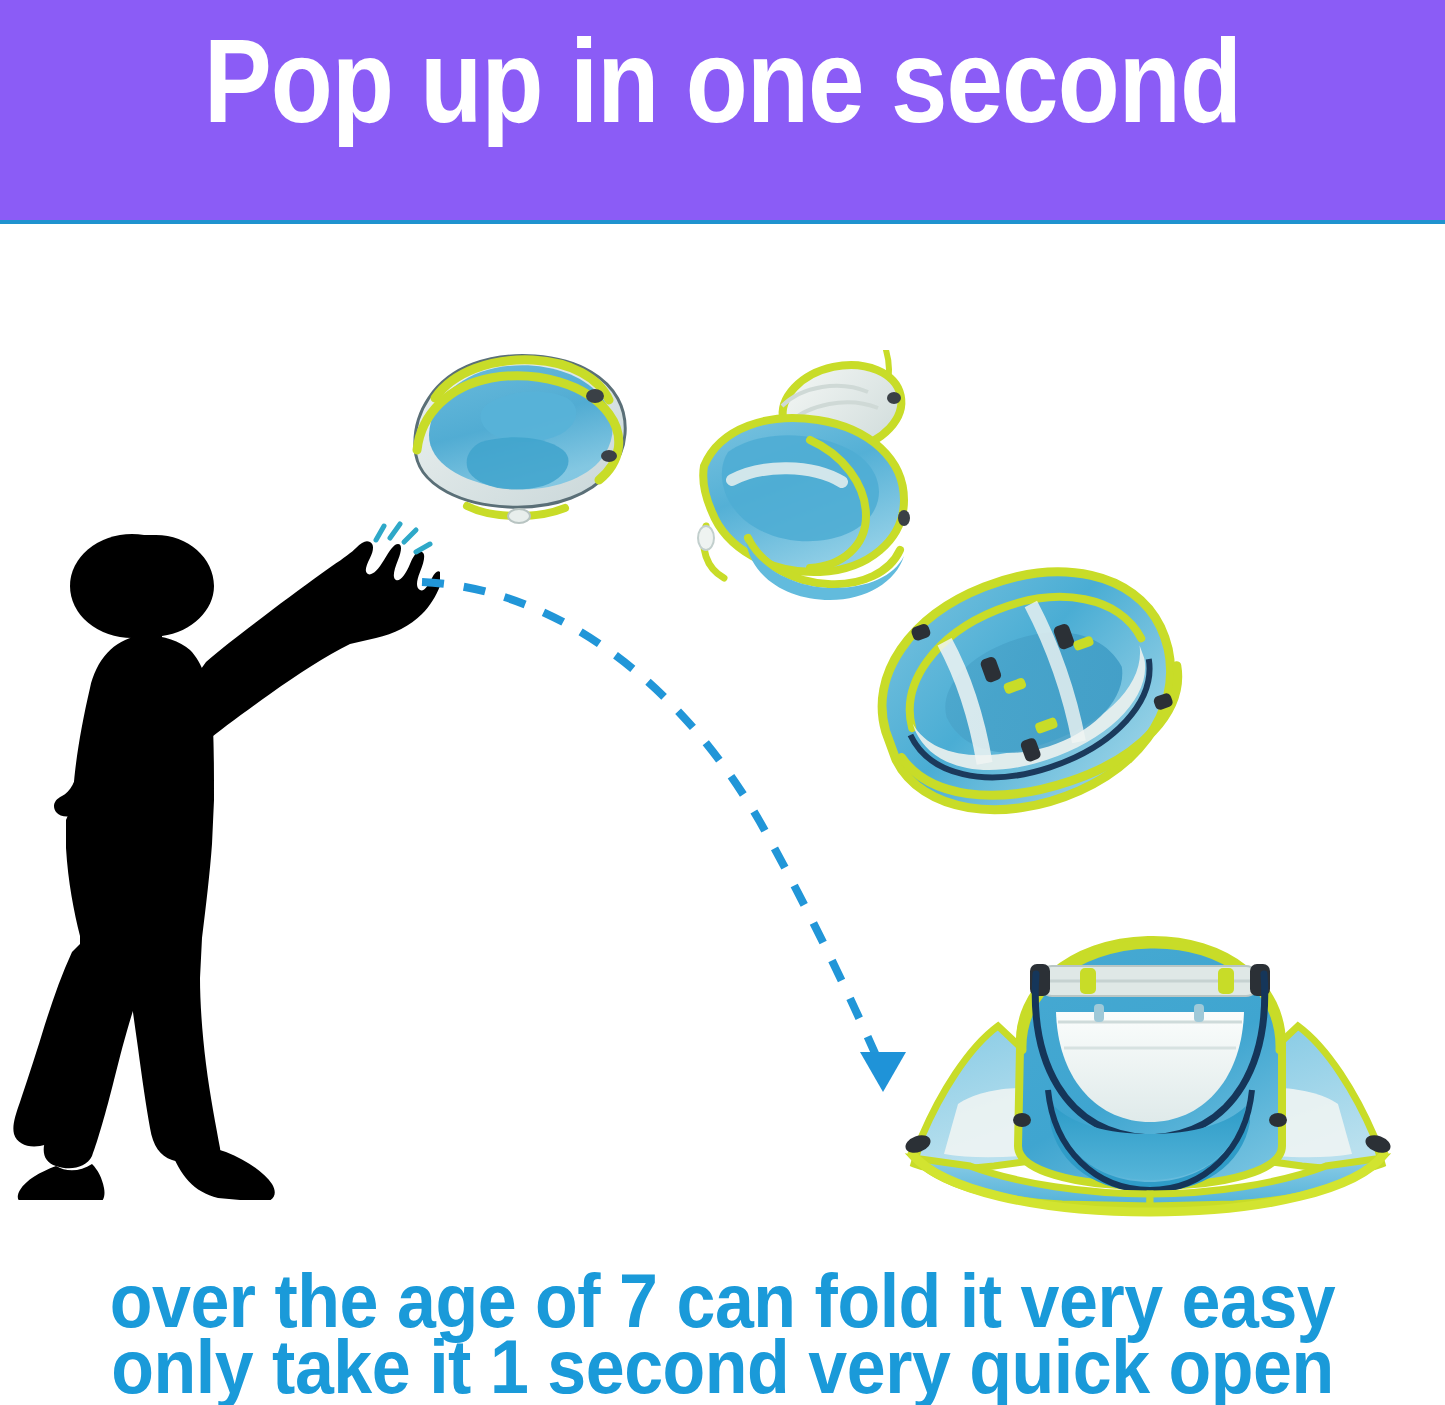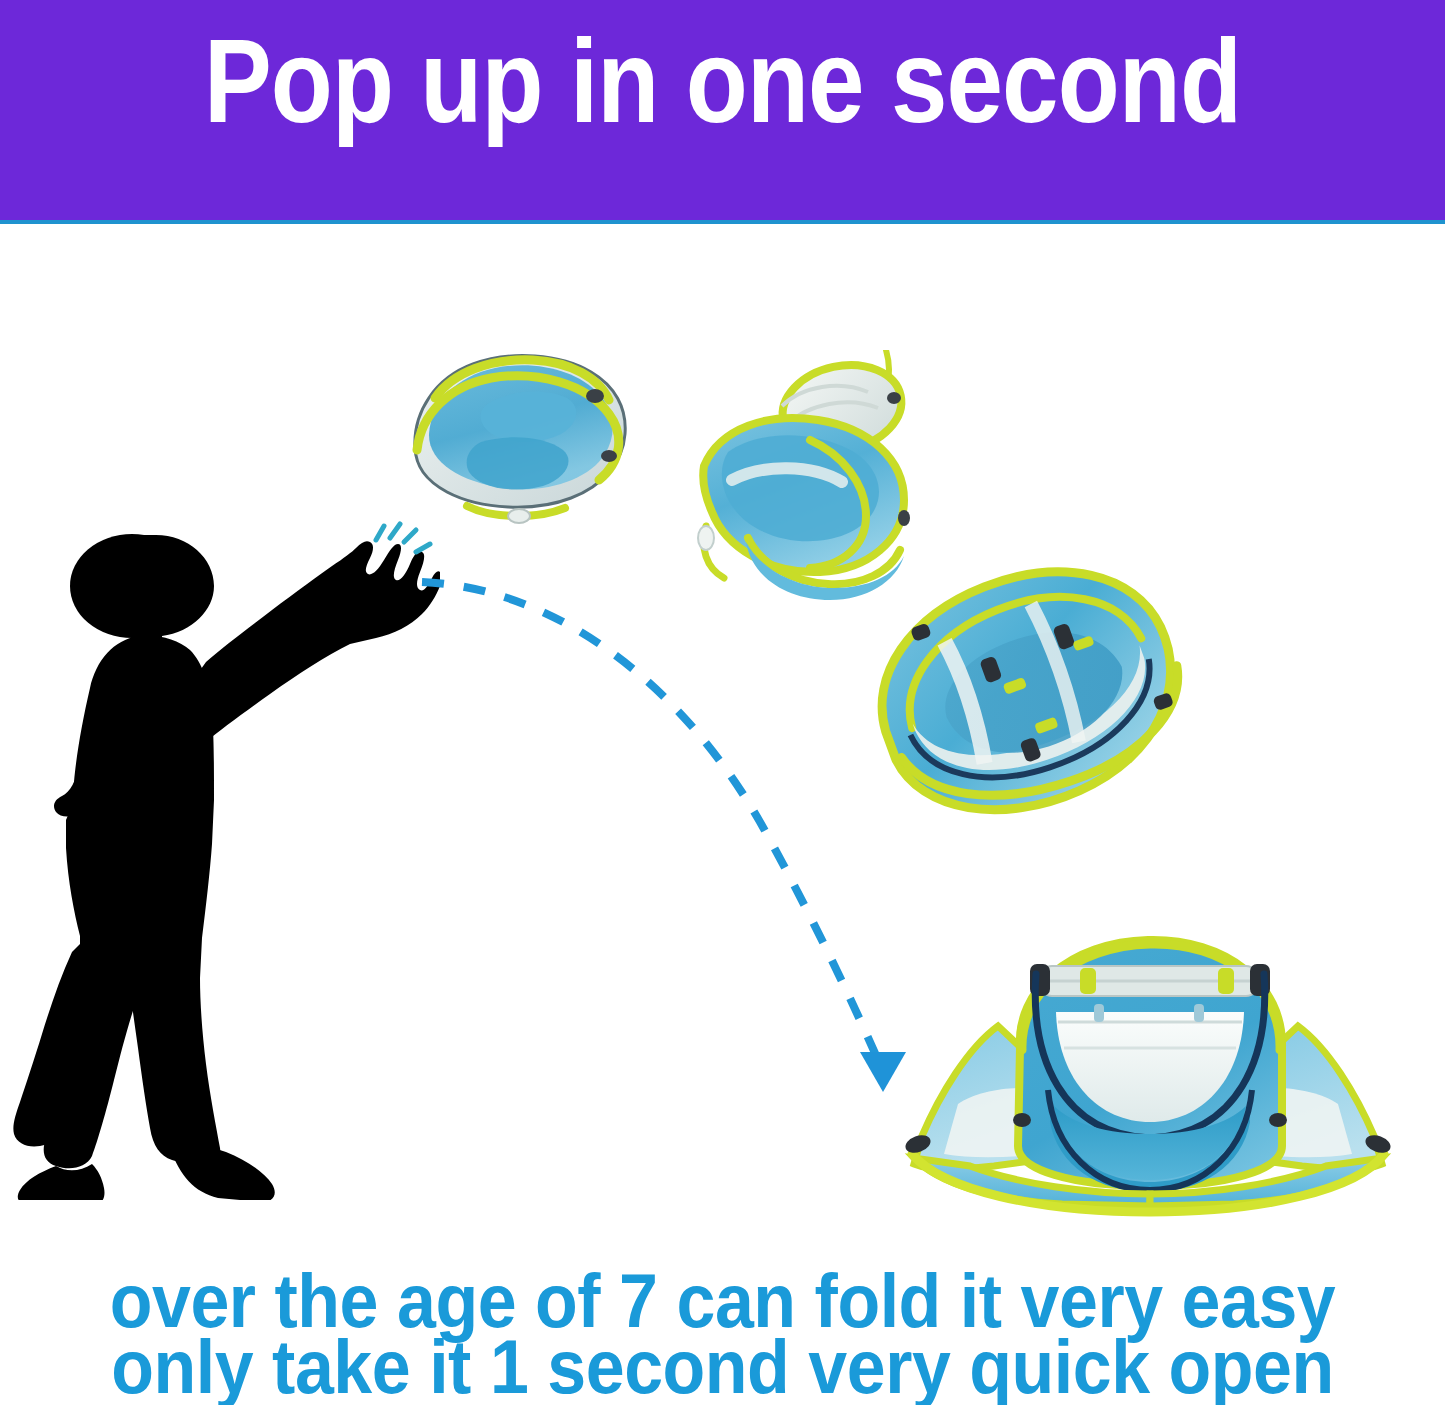--- a/index.html
+++ b/index.html
@@ -15,21 +15,21 @@
     overflow: hidden;
     font-family: "Liberation Sans", sans-serif;
   }
 
   
   #header-banner {
     position: absolute;
     left: 0; top: 0;
     width: 1445px;
     height: 224px;
-    background: #6d28d9;
+    background: #8b5cf6;
     border-bottom: 4px solid #1f93cf;
     box-sizing: border-box;
   }
   #header-title {
     position: absolute;
     left: 0; top: 22px;
     width: 1445px;
     text-align: center;
     color: #ffffff;
     font-family: "Liberation Sans Narrow", "Liberation Sans", sans-serif;

